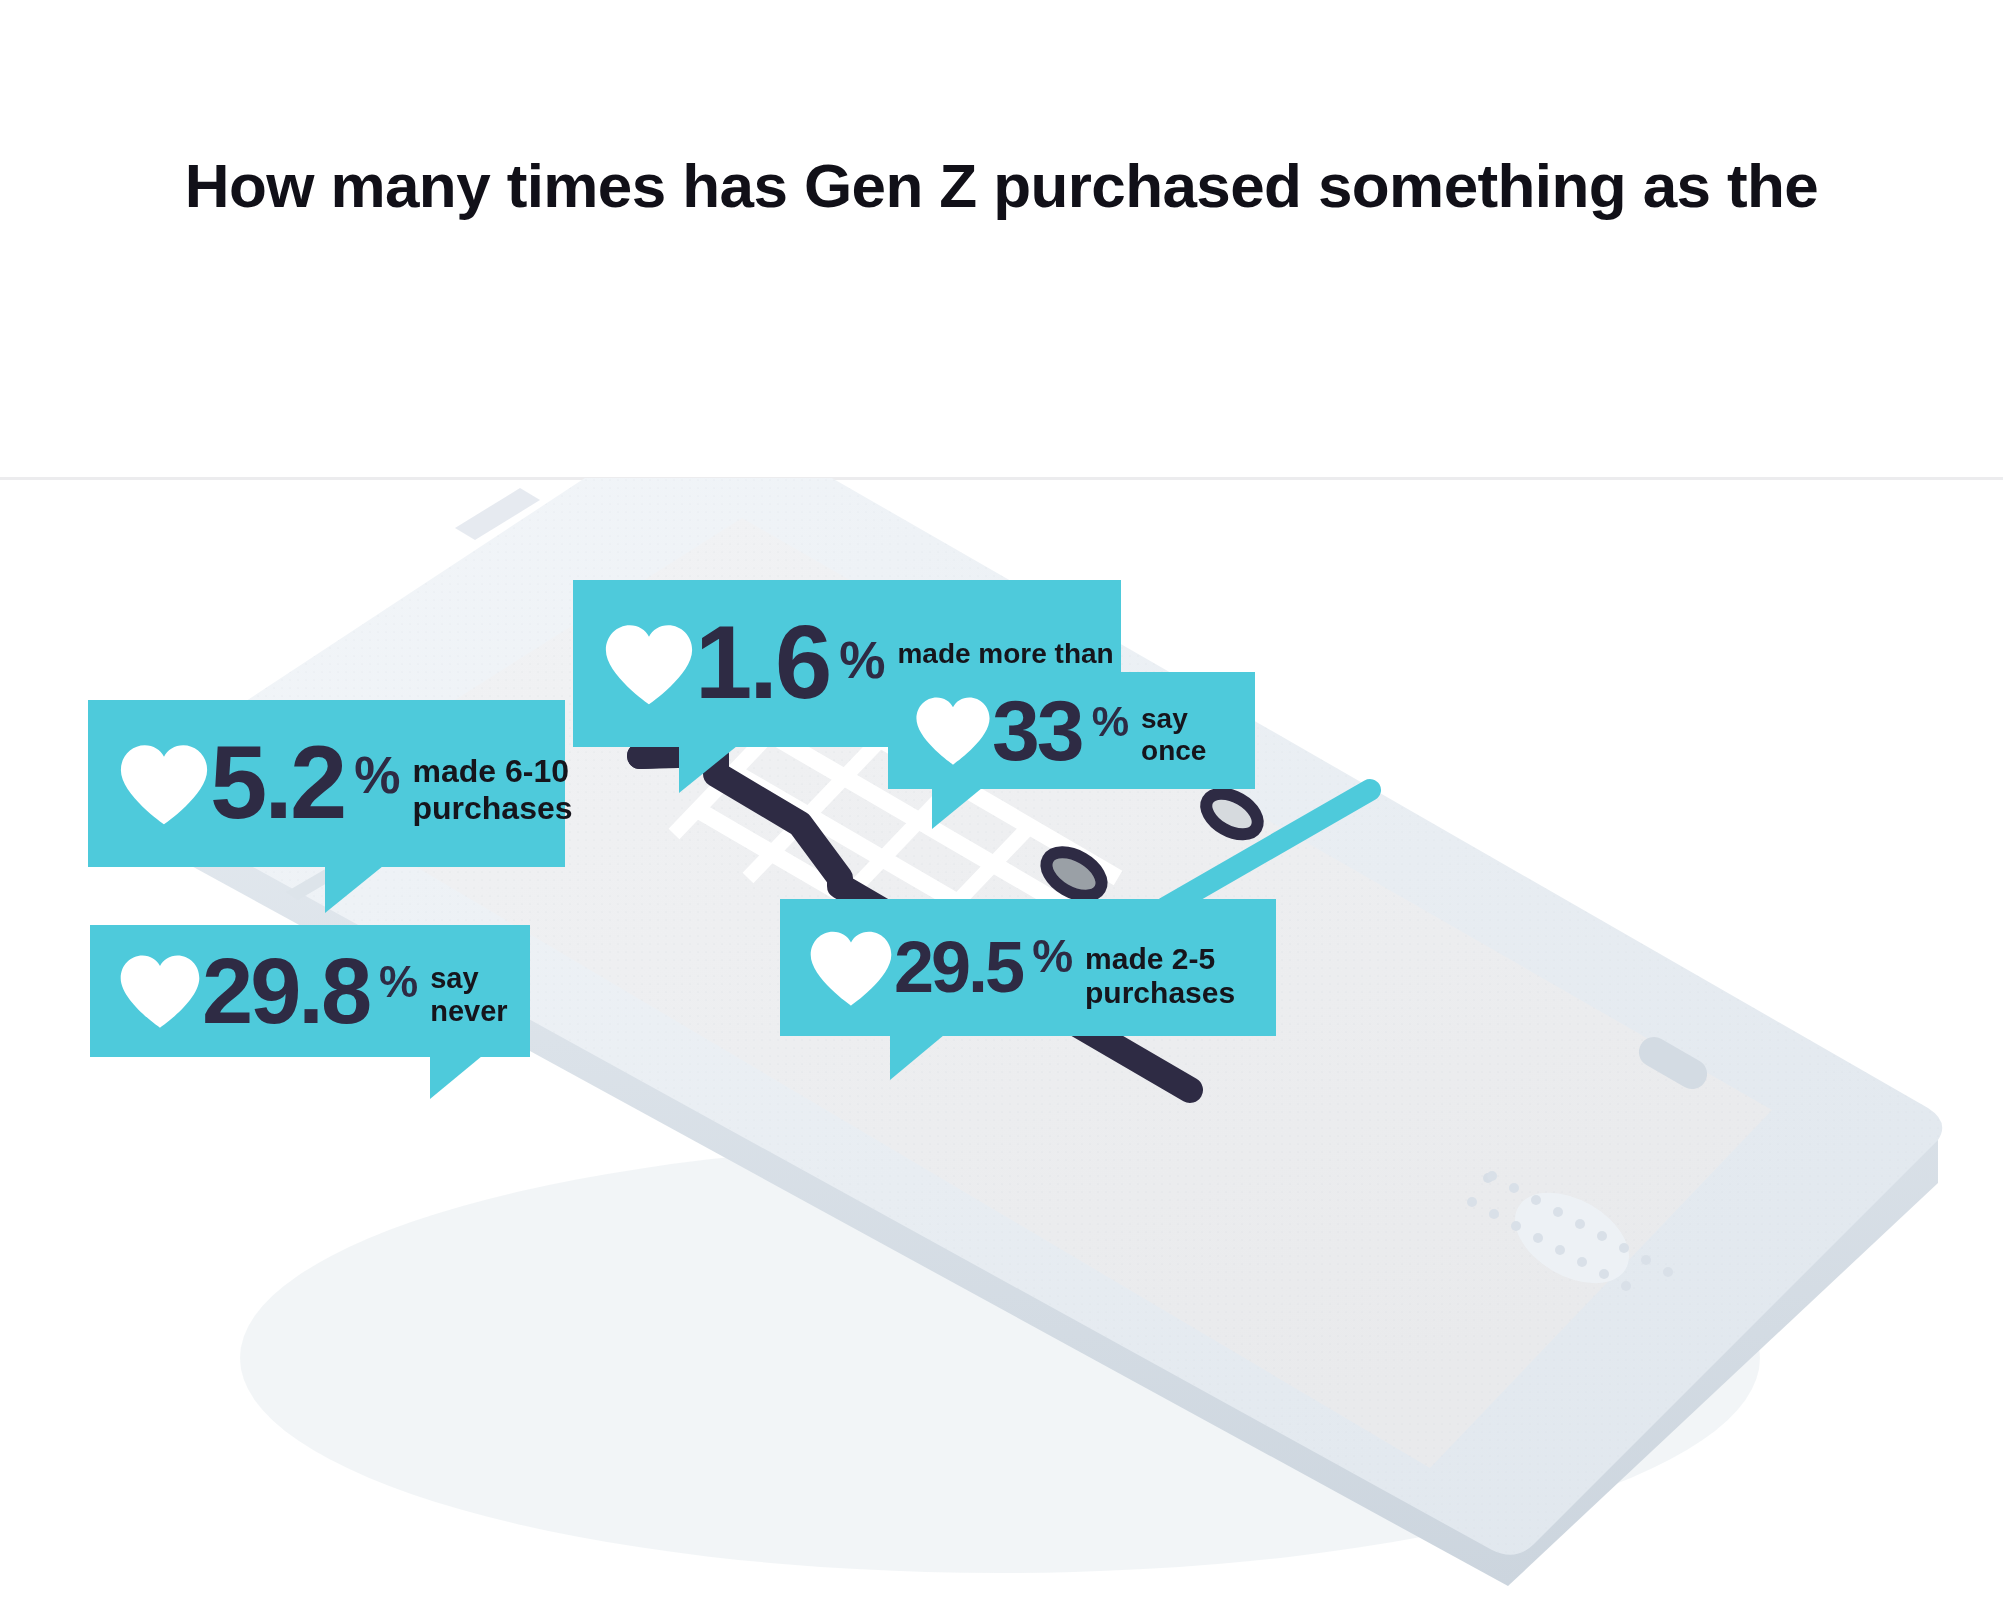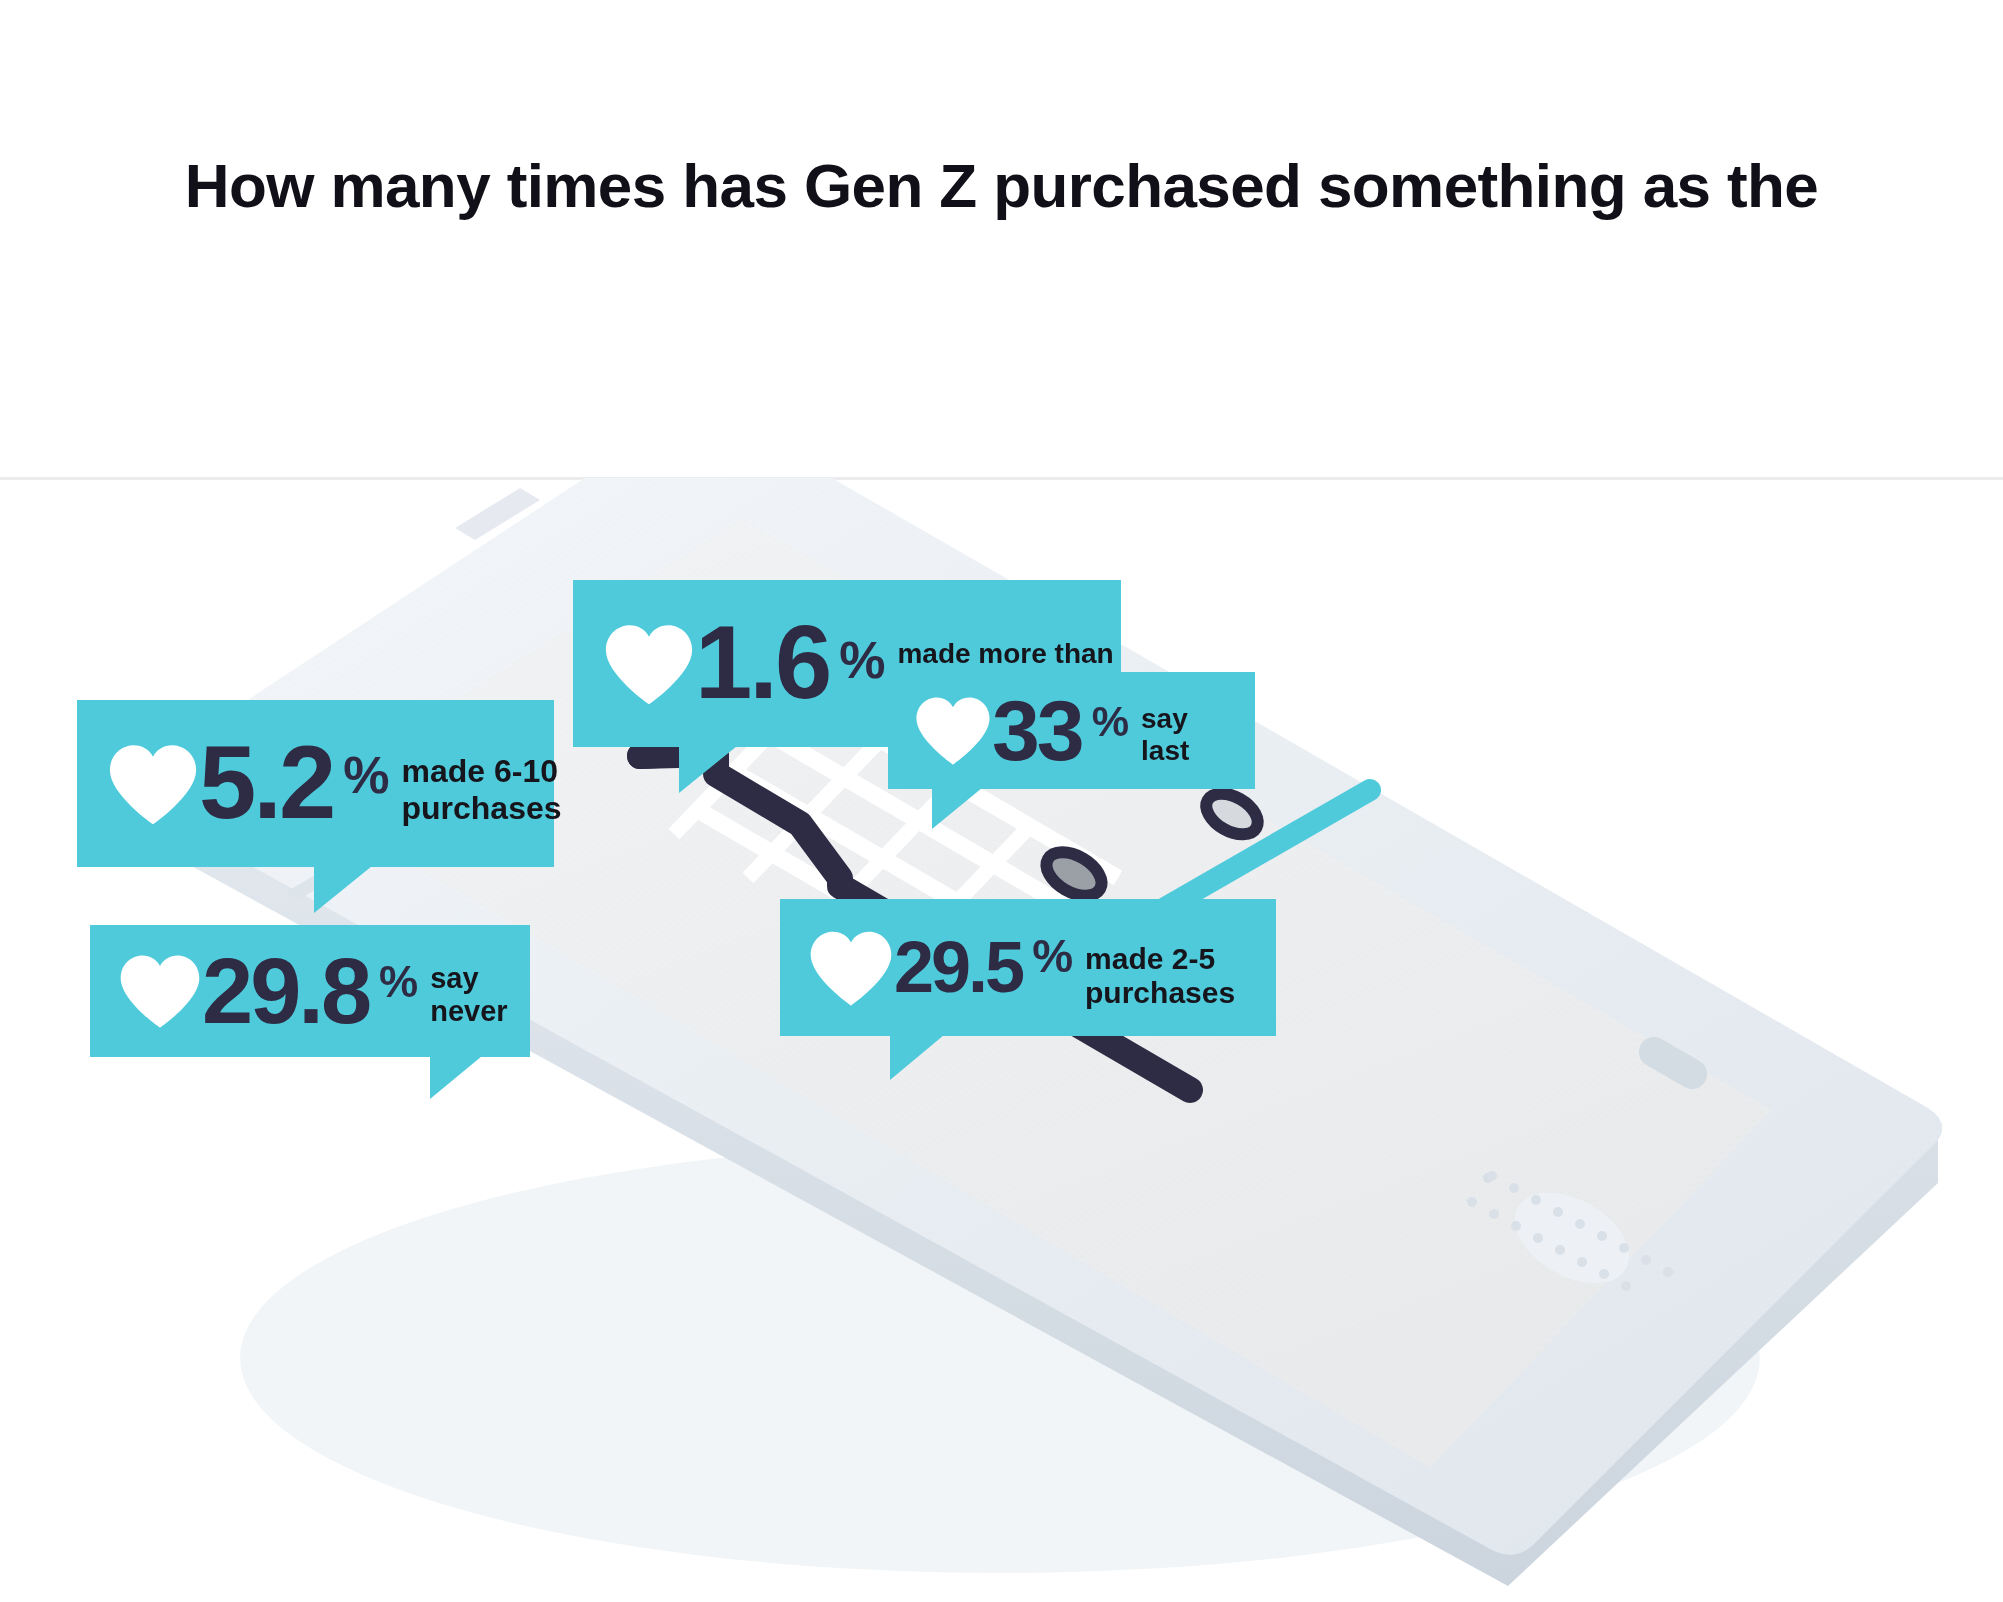--- a/index.html
+++ b/index.html
@@ -92,21 +92,21 @@
   }
   .lbl span{display:block;white-space:nowrap;}
 
   
   #c-16 {left:573px; top:580px; width:548px; height:167px; padding:0 0 0 30px;}
   #c-16 .tail{left:106px;}
   #c-16 .num{font-size:103px;}
   #c-16 .pct{font-size:52px; margin-top:8px;}
   #c-16 .lbl{font-size:28px; margin-top:12px;}
 
-  #c-52 {left:77px; top:700px; width:477px; height:167px; padding:0 0 0 30px;}
+  #c-52 {left:88px; top:700px; width:477px; height:167px; padding:0 0 0 30px;}
   #c-52 .tail{left:237px;}
   #c-52 .num{font-size:103px;}
   #c-52 .pct{font-size:52px; margin-top:8px;}
   #c-52 .lbl{font-size:32px; margin-top:12px;}
 
   #c-33 {left:888px; top:672px; width:367px; height:117px; padding:0 0 0 26px;}
   #c-33 .tail{left:44px; bottom:-40px; border-right:50px solid transparent; border-top:41px solid #4ecadb;}
   #c-33 .num{font-size:86px;}
   #c-33 .pct{font-size:42px; margin-top:6px;}
   #c-33 .lbl{font-size:28px; margin-top:8px;}
@@ -308,21 +308,21 @@
   <div class="callout" id="c-33">
     <span class="tail"></span>
     <svg class="heart" width="78" height="71" viewBox="0 0 32 29">
       <path d="M16 28.5 C16 28.5 1 18.2 1 9.6 C1 4.7 4.8 1 9.3 1 C12.3 1 14.8 2.6 16 5 C17.2 2.6 19.7 1 22.7 1 C27.2 1 31 4.7 31 9.6 C31 18.2 16 28.5 16 28.5 Z" fill="#ffffff"></path>
     </svg>
     <span class="num">33</span>
     <span class="pct-block">
       <span class="pct">%</span>
       <span class="lbl">
         <span>say</span>
-        <span>last</span>
+        <span>once</span>
       </span>
     </span>
   </div>
 
   <div class="callout" id="c-295">
     <span class="tail"></span>
     <svg class="heart" width="86" height="78" viewBox="0 0 32 29">
       <path d="M16 28.5 C16 28.5 1 18.2 1 9.6 C1 4.7 4.8 1 9.3 1 C12.3 1 14.8 2.6 16 5 C17.2 2.6 19.7 1 22.7 1 C27.2 1 31 4.7 31 9.6 C31 18.2 16 28.5 16 28.5 Z" fill="#ffffff"></path>
     </svg>
     <span class="num">29.5</span>

